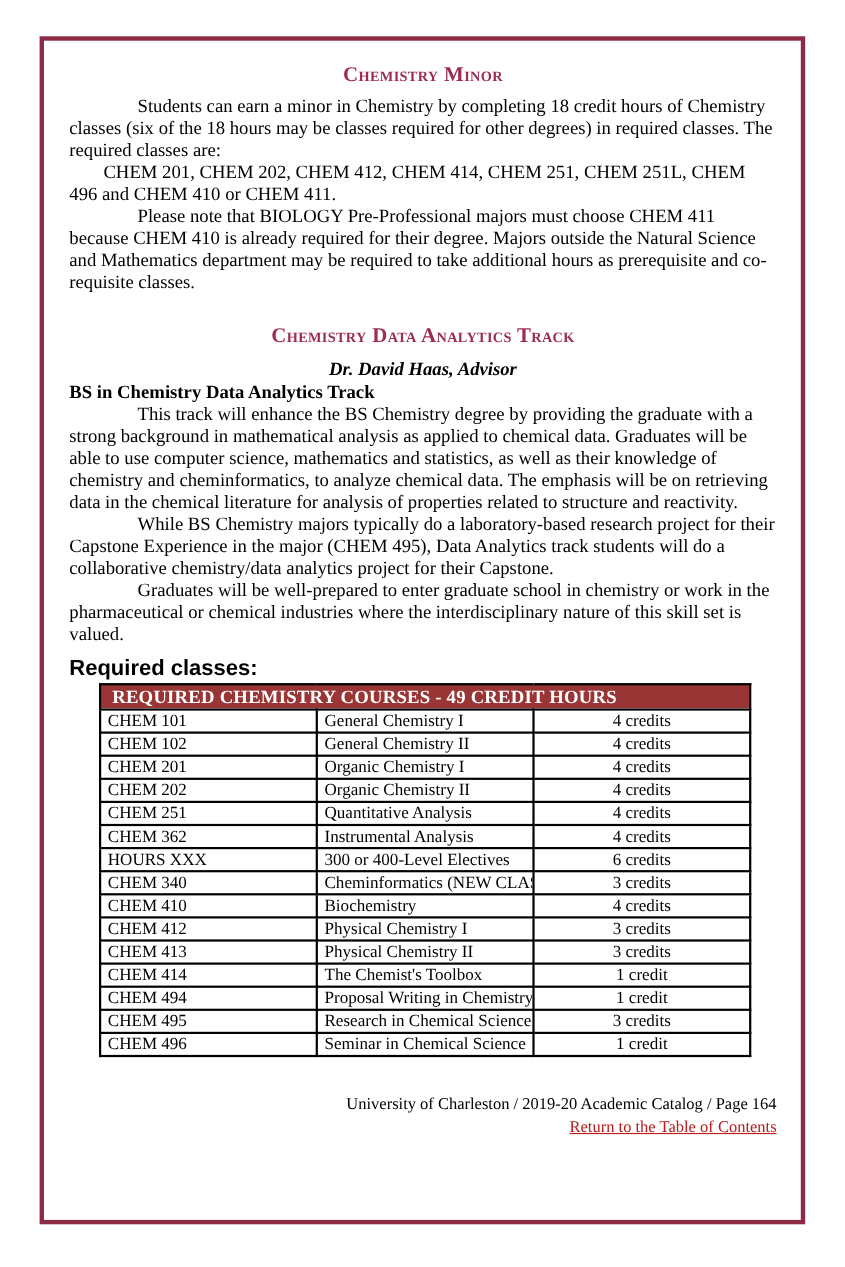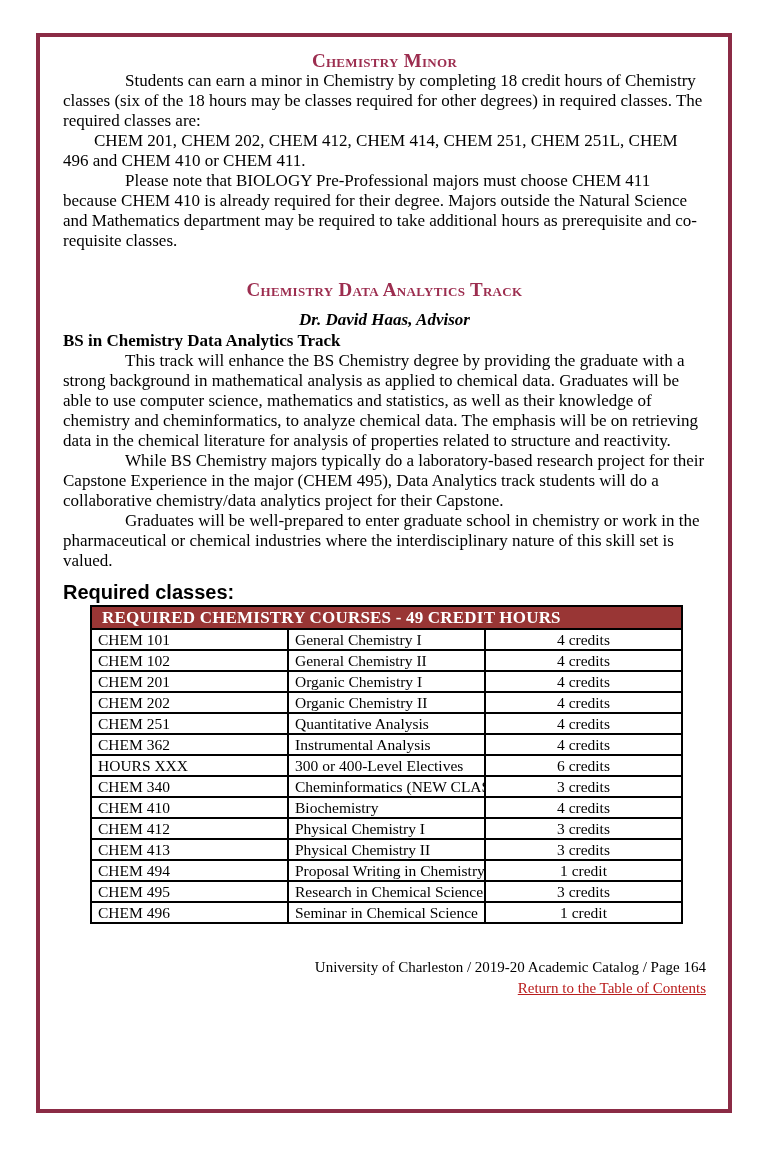--- a/index.html
+++ b/index.html
@@ -16,21 +16,21 @@
     left: 36px;
     top: 33px;
     width: 696px;
     height: 1080px;
     box-sizing: border-box;
     border: 4px solid #8b2b45;
     padding: 13px 22px 0 23px;
     overflow: hidden;
   }
   h1 {
-    margin: 0;
+    margin: 8px;
     text-align: center;
     font-size: 19px;
     line-height: 21px;
     font-weight: bold;
     font-variant: small-caps;
     letter-spacing: 0.3px;
     color: #9c2d4f;
   }
   .h2 { margin-top: 28px; }
   p.body {
@@ -183,20 +183,25 @@
           <td class="code">CHEM 412</td>
           <td class="title">Physical Chemistry I</td>
           <td class="credits">3 credits</td>
         </tr>
         <tr>
           <td class="code">CHEM 413</td>
           <td class="title">Physical Chemistry II</td>
           <td class="credits">3 credits</td>
         </tr>
         <tr>
+          <td class="code">CHEM 414</td>
+          <td class="title">The Chemist's Toolbox</td>
+          <td class="credits">1 credit</td>
+        </tr>
+        <tr>
           <td class="code">CHEM 494</td>
           <td class="title">Proposal Writing in Chemistry</td>
           <td class="credits">1 credit</td>
         </tr>
         <tr>
           <td class="code">CHEM 495</td>
           <td class="title">Research in Chemical Science</td>
           <td class="credits">3 credits</td>
         </tr>
         <tr>

